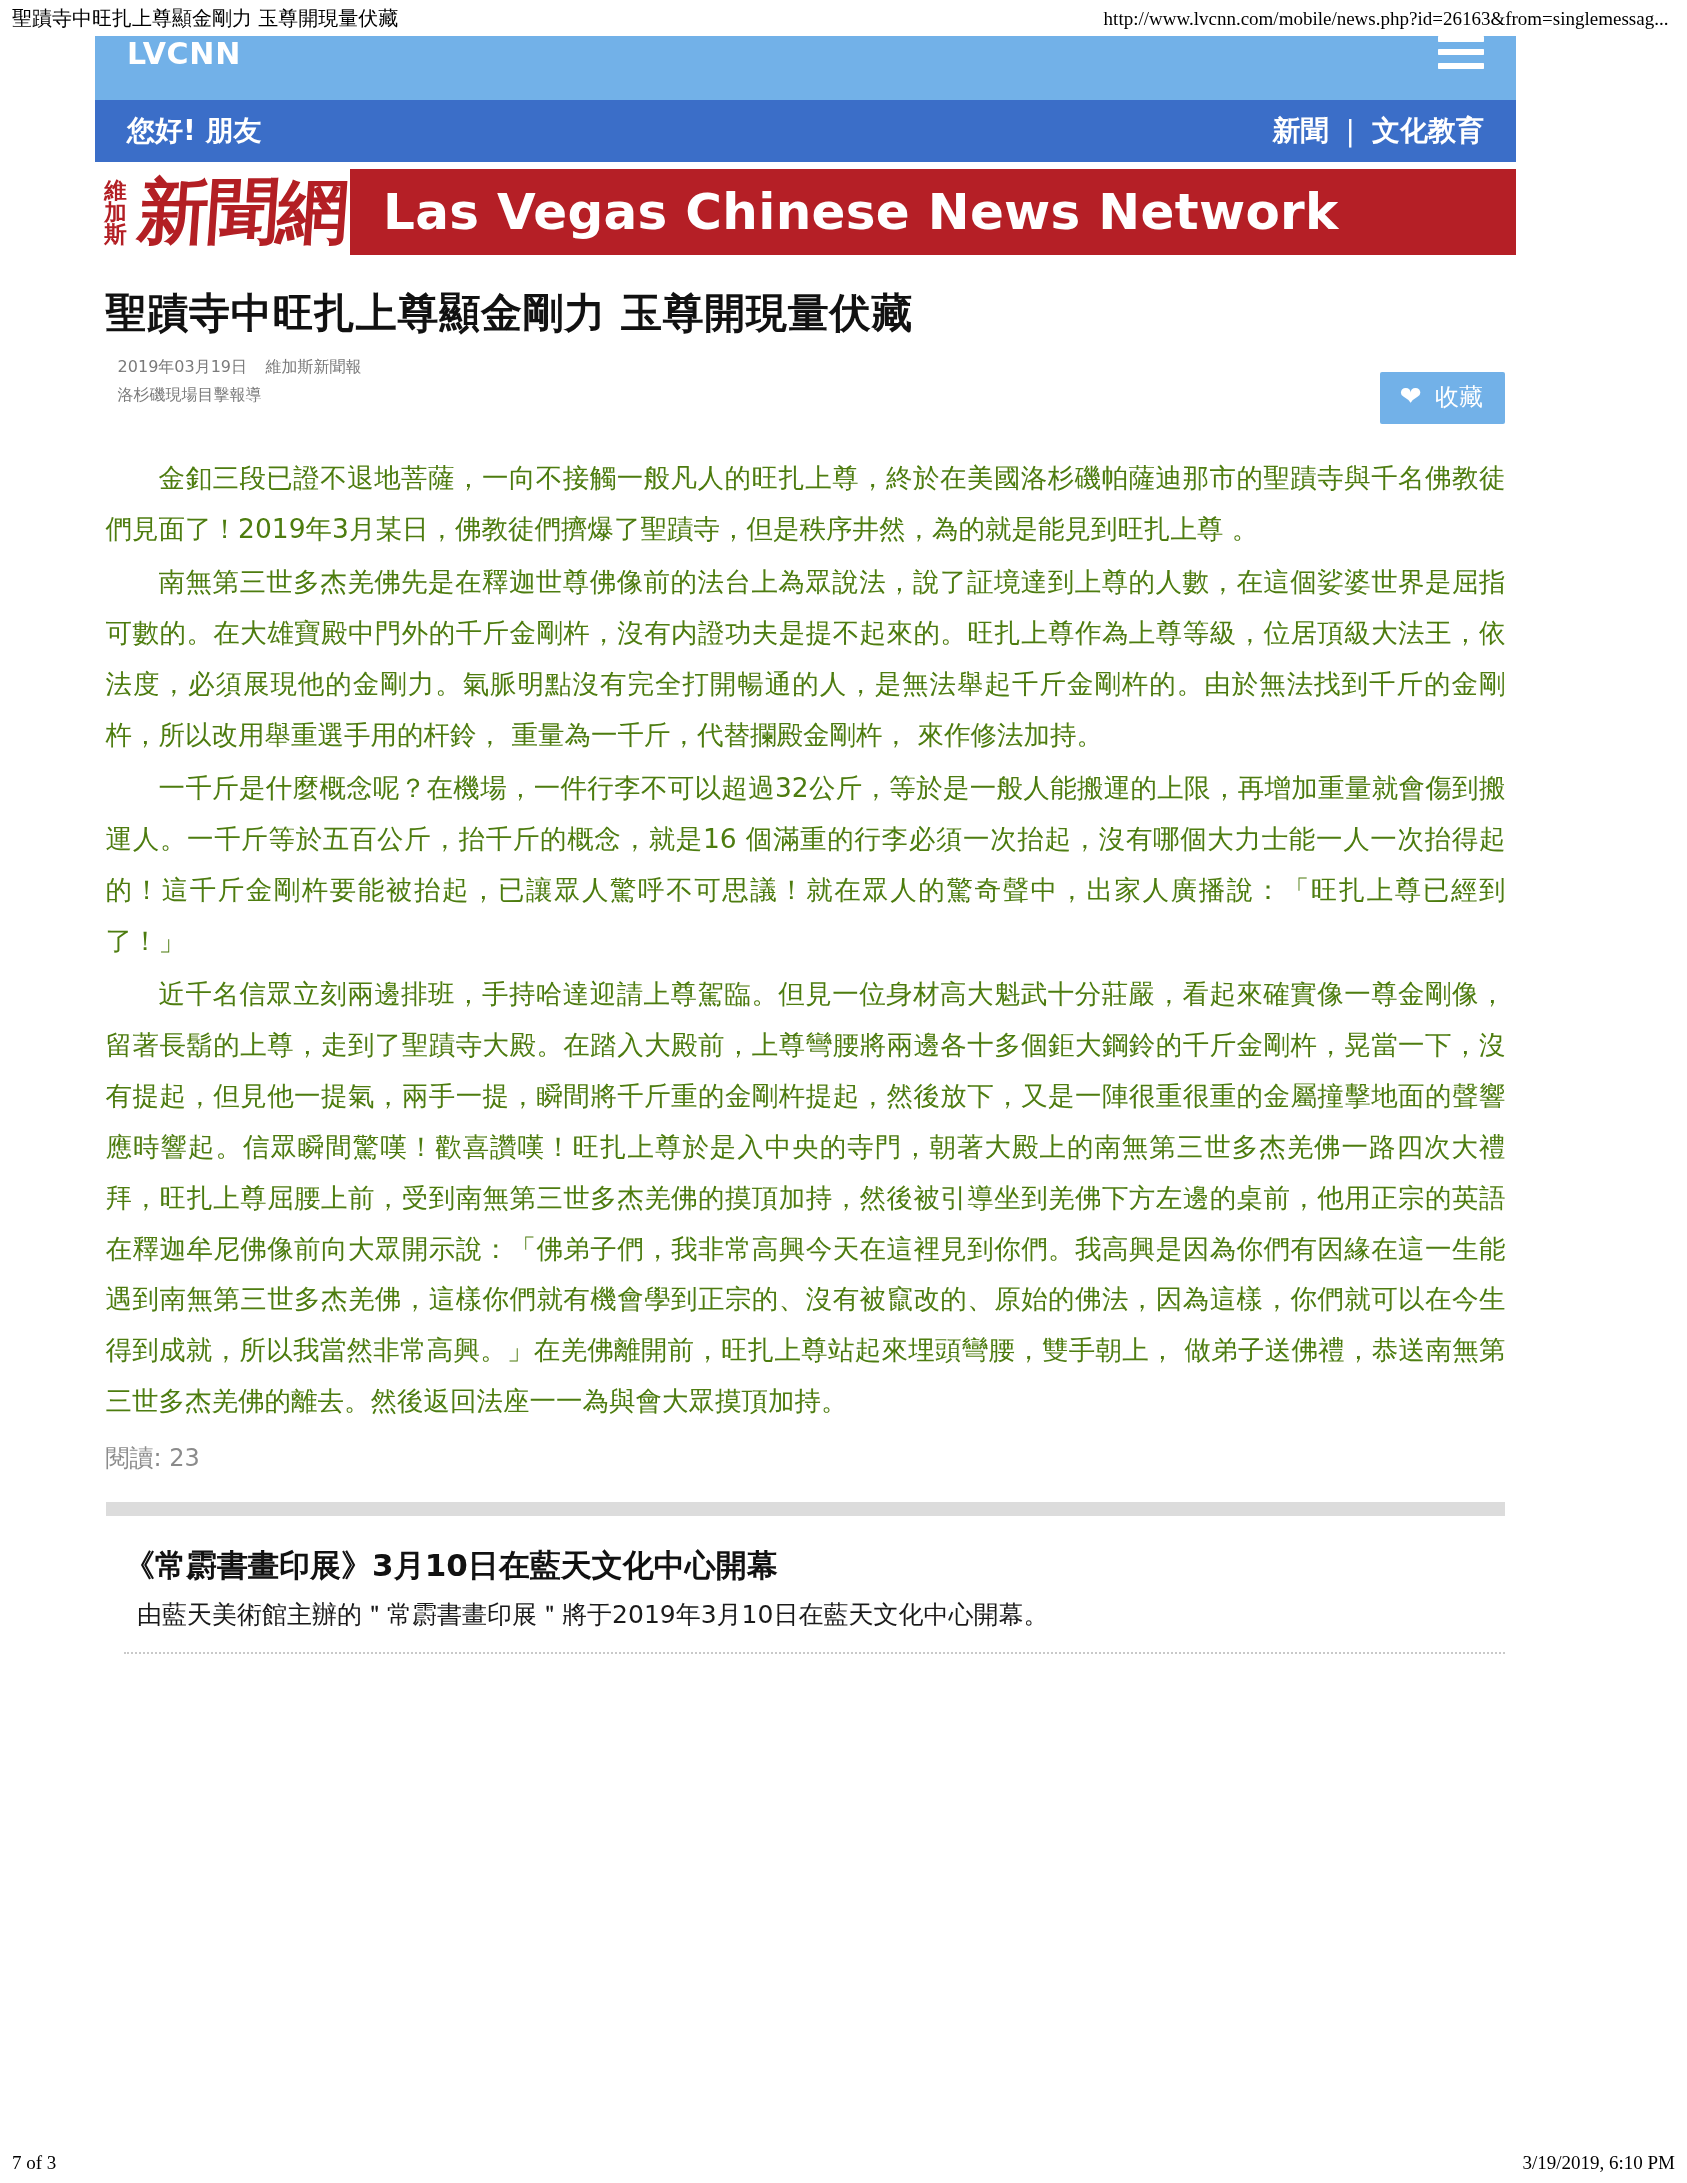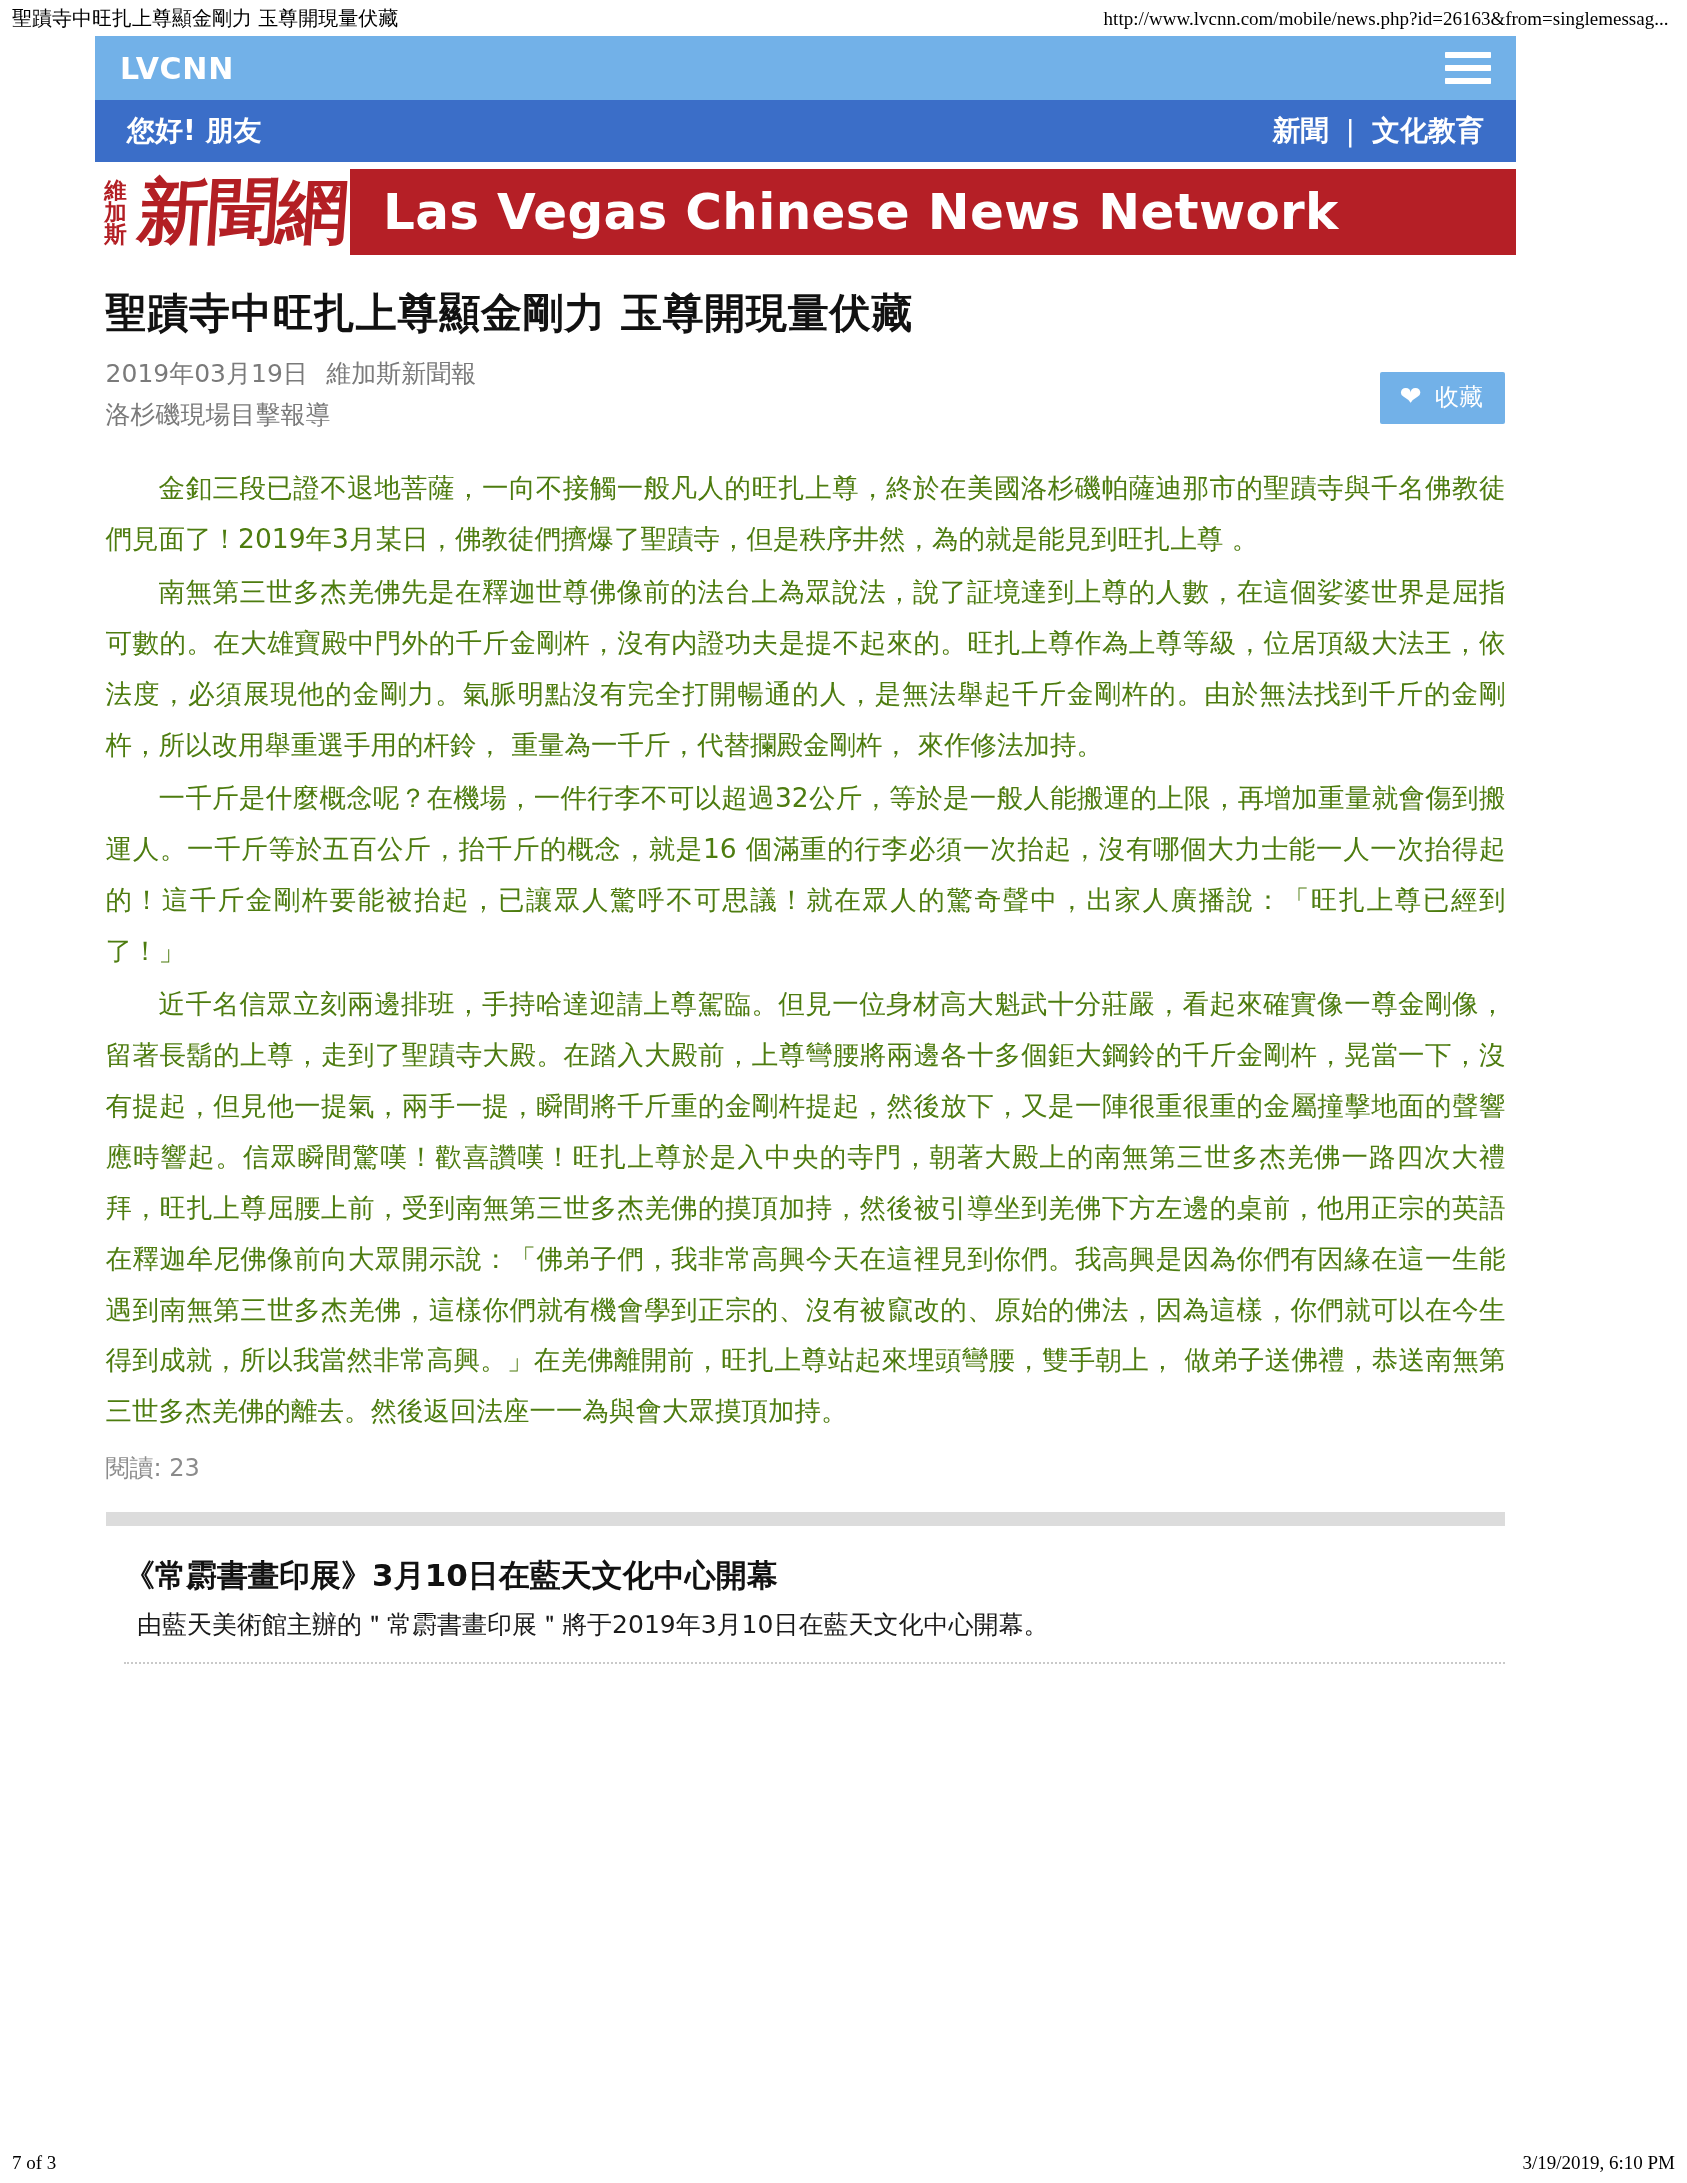--- a/index.html
+++ b/index.html
@@ -55,23 +55,23 @@
     left: 95px;
     top: 36px;
     width: 1421px;
   }
 
   
   .topbar {
     background: #72b1e8;
     height: 64px;
     display: flex;
-    align-items: center;
+    align-items: flex-start;
     justify-content: space-between;
-    padding: 0 25px;
+    padding: 0 32px;
     box-sizing: border-box;
   }
   .brand {
     color: #ffffff;
     font-size: 30px;
     font-weight: 700;
     letter-spacing: 0.7px;
     font-family: "DejaVu Sans", sans-serif;
   }
   .hamburger {
@@ -182,22 +182,23 @@
     letter-spacing: 0.7px;
   }
   .meta-row {
     display: flex;
     justify-content: space-between;
     align-items: flex-start;
     margin-top: 17px;
   }
   .meta-left {
     color: #7a7a7a;
-    font-size: 25px;
+    font-size: 16px;
     line-height: 1.5;
+    margin-left: 12px;
   }
   .meta-left .meta-line2 { display: block; margin-top: 4px; }
   .meta-left .meta-source { margin-left: 18.5px; }
   .fav-button {
     background: #72b1e8;
     color: #ffffff;
     font-size: 24px;
     padding: 9.3px 22.5px 10.6px 20px;
     display: inline-flex;
     align-items: center;

